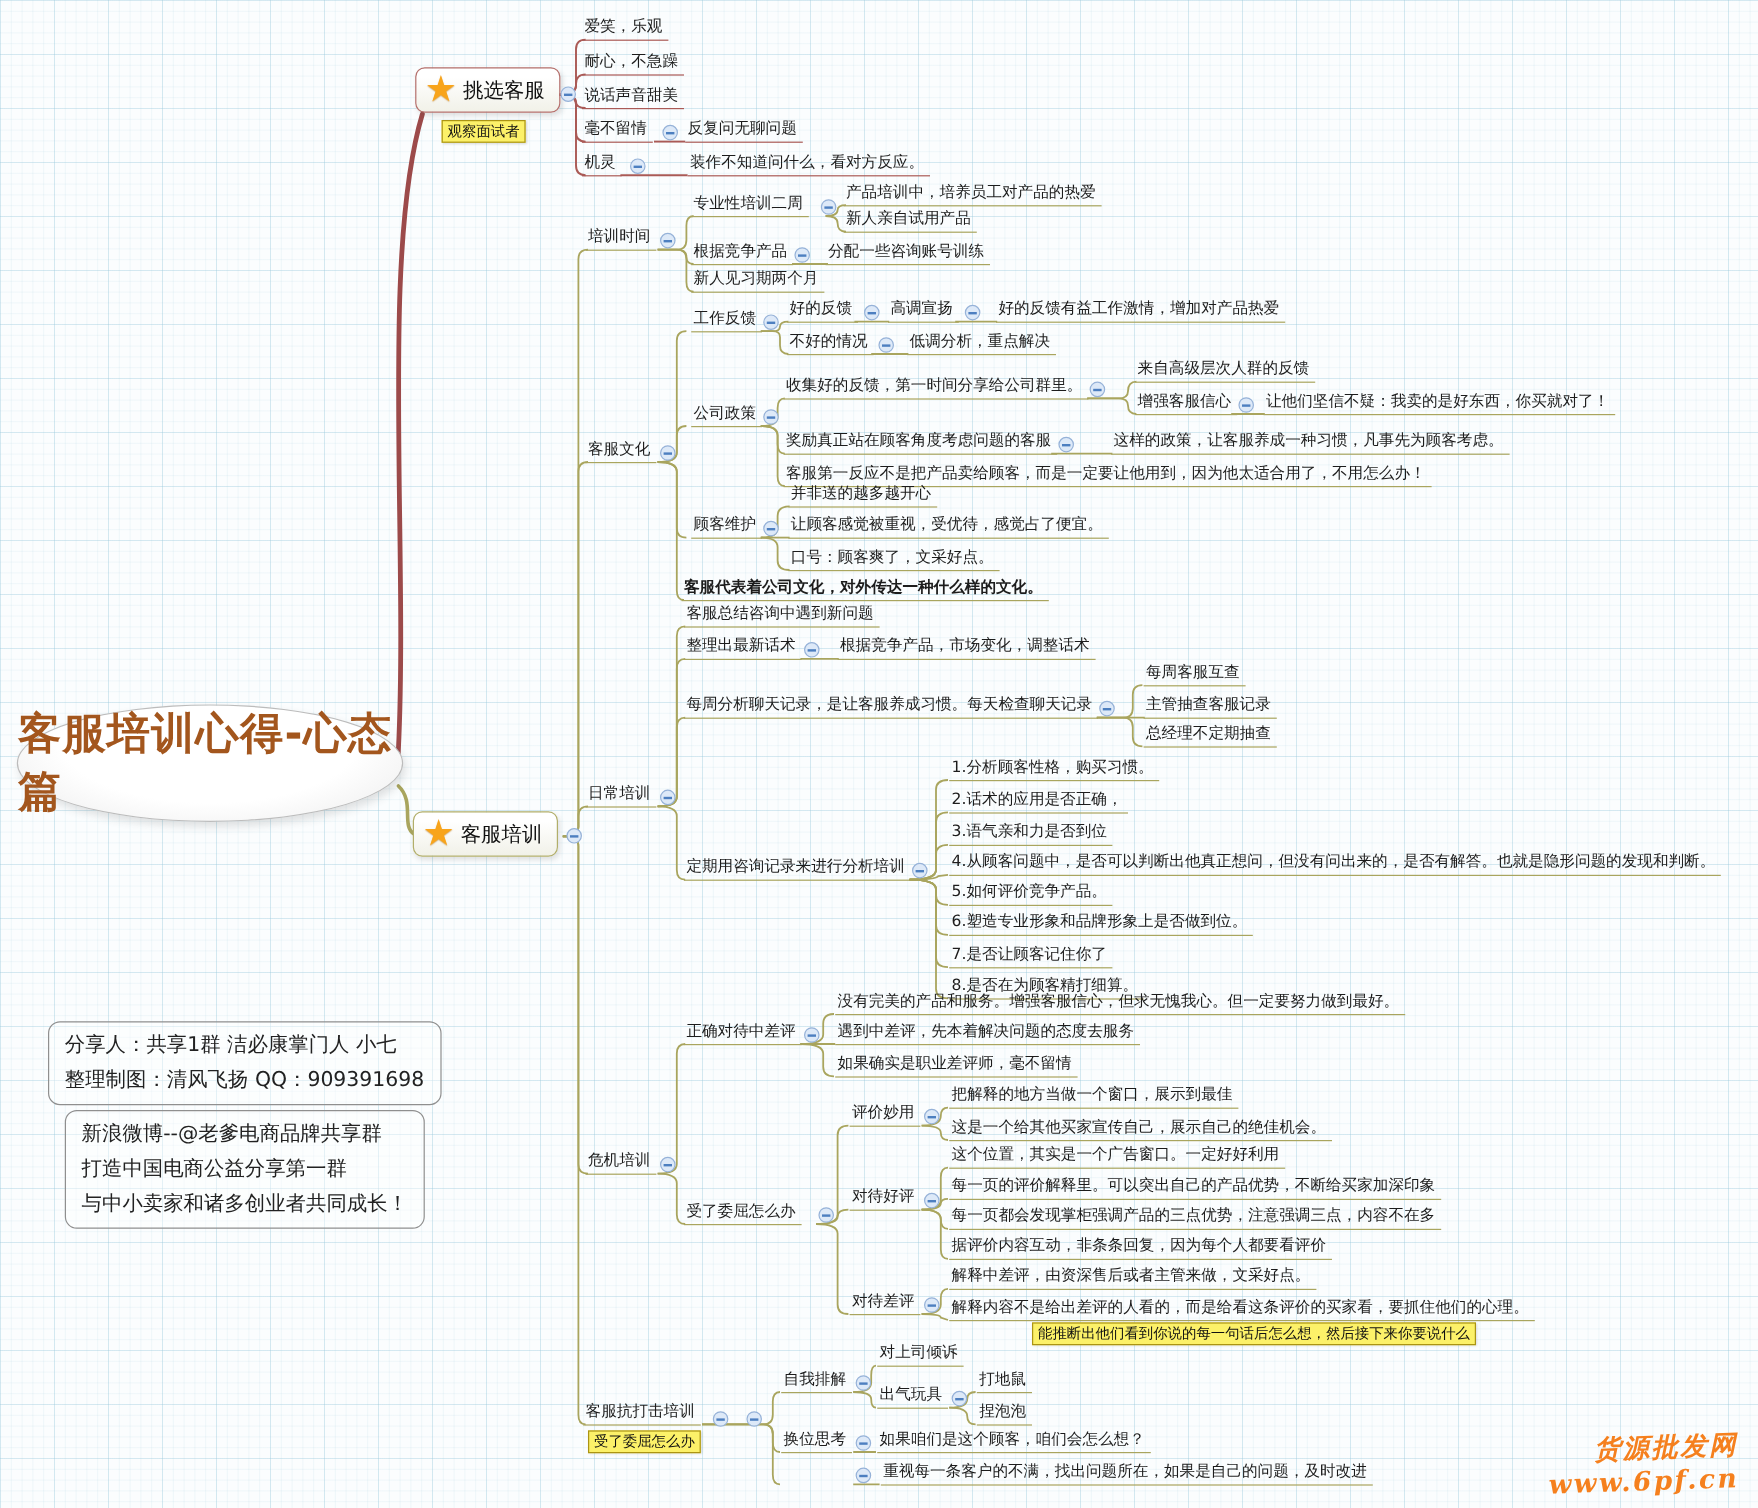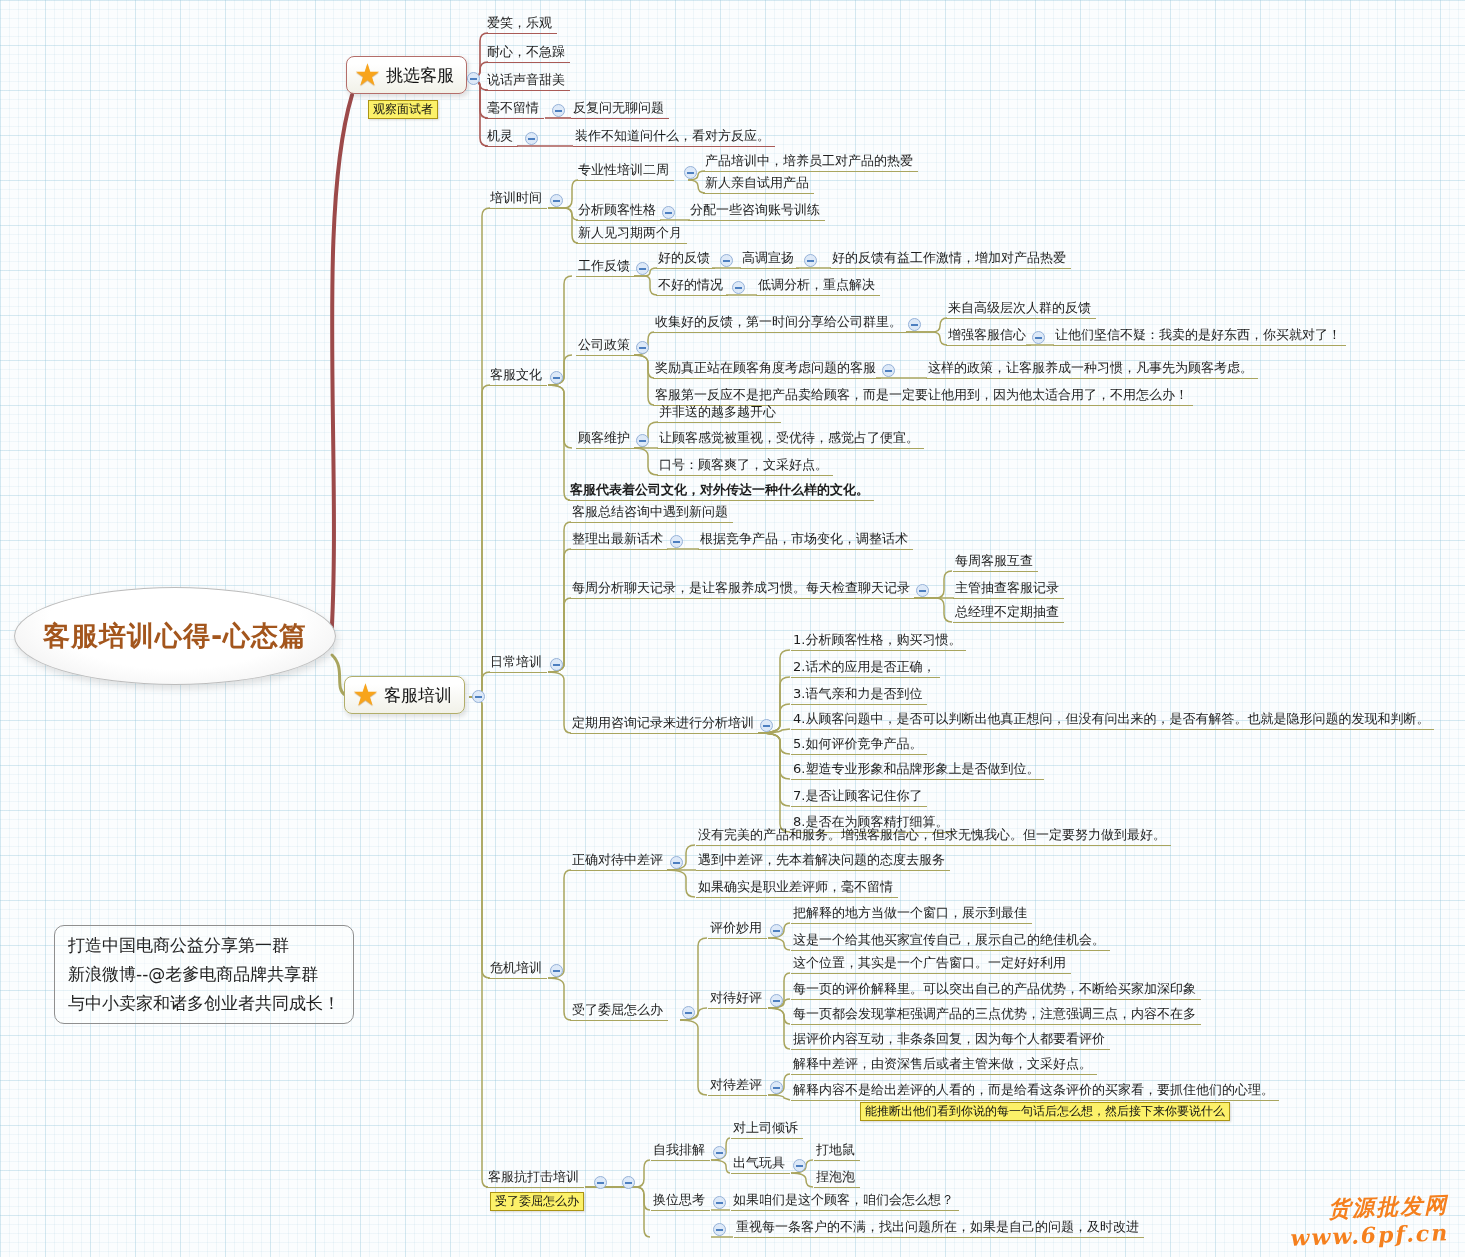--- a/index.html
+++ b/index.html
@@ -35,21 +35,21 @@
   .tag{
     position:absolute;white-space:nowrap;background:#fcf169;
     border:1px solid #ab9413;font-size:12px;line-height:17px;
     padding:0 4px;color:#111;box-shadow:1px 1px 2px rgba(0,0,0,.15);
   }
   .root{
     position:absolute;left:14px;top:587px;width:320px;height:96px;
     border:1.6px solid #bcbcbc;border-radius:50%;
     background:radial-gradient(ellipse at 50% 30%, #ffffff 55%, #ebebeb);
     display:flex;align-items:center;justify-content:center;
-    font-size:27px;font-weight:bold;color:#a3561d;letter-spacing:1px;
+    font-size:36px;font-weight:bold;color:#a3561d;letter-spacing:1px;
     box-shadow:2px 4px 7px rgba(60,60,60,.15);
   }
   .info{
     position:absolute;border:1.3px solid #8f8f8f;border-radius:10px;
     padding:5px 13px;font-size:17px;line-height:29px;color:#222;
     background:rgba(255,255,255,.4);white-space:nowrap;
   }
   .collapse{
     position:absolute;width:13px;height:13px;border-radius:50%;
     background:#dde9f8;border:1px solid #96b2d8;box-sizing:border-box;
@@ -178,21 +178,21 @@
 
 <div class="topic" style="left:344px;top:676px">
   <span class="star">★</span>
   <span>客服培训</span>
 </div>
 
 <div class="t" style="left:488px;top:190px">培训时间</div>
 <div class="t" style="left:576px;top:162px">专业性培训二周</div>
 <div class="t" style="left:703px;top:153px">产品培训中，培养员工对产品的热爱</div>
 <div class="t" style="left:703px;top:175px">新人亲自试用产品</div>
-<div class="t" style="left:576px;top:202px">分析顾客性格</div>
+<div class="t" style="left:576px;top:202px">根据竞争产品</div>
 <div class="t" style="left:688px;top:202px">分配一些咨询账号训练</div>
 <div class="t" style="left:576px;top:225px">新人见习期两个月</div>
 
 <div class="t" style="left:488px;top:367px">客服文化</div>
 <div class="t" style="left:576px;top:258px">工作反馈</div>
 <div class="t" style="left:656px;top:250px">好的反馈</div>
 <div class="t" style="left:740px;top:250px">高调宣扬</div>
 <div class="t" style="left:830px;top:250px">好的反馈有益工作激情，增加对产品热爱</div>
 <div class="t" style="left:656px;top:277px">不好的情况</div>
 <div class="t" style="left:756px;top:277px">低调分析，重点解决</div>
@@ -254,23 +254,27 @@
 <div class="t" style="left:651px;top:1142px">自我排解</div>
 <div class="t" style="left:731px;top:1120px">对上司倾诉</div>
 <div class="t" style="left:731px;top:1155px">出气玩具</div>
 <div class="t" style="left:814px;top:1142px">打地鼠</div>
 <div class="t" style="left:814px;top:1169px">捏泡泡</div>
 <div class="t" style="left:651px;top:1192px">换位思考</div>
 <div class="t" style="left:731px;top:1192px">如果咱们是这个顾客，咱们会怎么想？</div>
 <div class="t" style="left:651px;top:1283px">理解客户</div>
 <div class="t" style="left:734px;top:1219px">重视每一条客户的不满，找出问题所在，如果是自己的问题，及时改进</div>
 
+<div class="info" style="left:40px;top:851px">
+  <div>分享人：共享1群 洁必康掌门人 小七</div>
+  <div>整理制图：清风飞扬 QQ：909391698</div>
+</div>
 <div class="info" style="left:54px;top:925px">
+  <div>新浪微博--@老爹电商品牌共享群</div>
   <div>打造中国电商公益分享第一群</div>
-  <div>新浪微博--@老爹电商品牌共享群</div>
   <div>与中小卖家和诸多创业者共同成长！</div>
 </div>
 
 <div class="wm">
   <div>货源批发网</div>
   <div>www.6pf.cn</div>
 </div>
 
 <div class="collapse" style="left: 467px; top: 72px;"></div>
     <div class="collapse" style="left: 552px; top: 104px;"></div>

